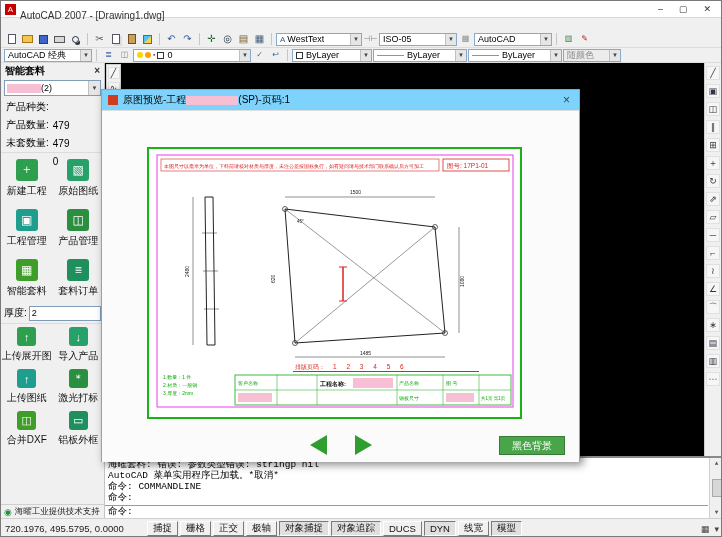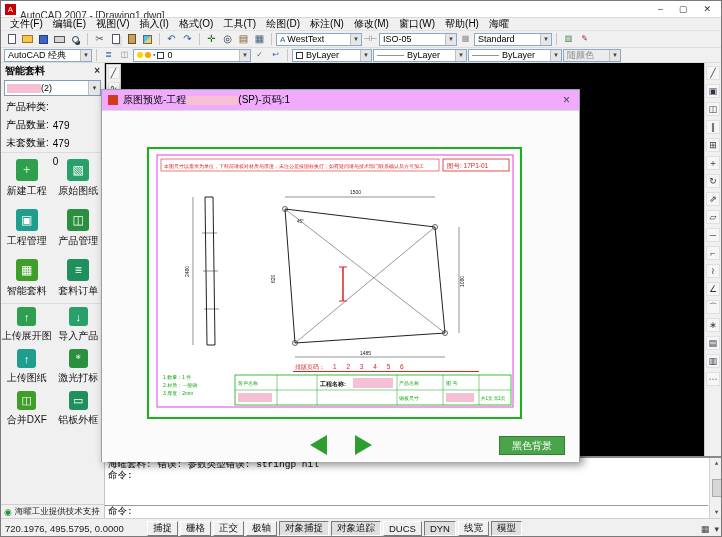--- a/index.html
+++ b/index.html
@@ -61,21 +61,21 @@
   .p-btn2 .p-ic{width:19px;height:19px;font-size:11px;}
   .p-head2{height:16px;background:#e2e2e2;font-weight:bold;font-size:10px;display:flex;align-items:center;padding:0 4px;border-top:1px solid #cfcfcf;flex:0 0 auto;}
   .p-field{display:flex;align-items:center;height:20px;padding:0 3px;font-size:10px;gap:2px;flex:0 0 auto;}
   .p-input{flex:1;height:15px;border:1px solid #7f9db9;background:#fff;font-size:9px;padding:0 2px;display:flex;align-items:center;overflow:hidden;white-space:nowrap;}
   .p-input.sel{background:#2a64c8;color:#fff;}
   .p-footer{margin-top:auto;height:14px;display:flex;align-items:center;gap:3px;font-size:8.5px;color:#222;padding:0 3px;border-top:1px solid #cfcfcf;flex:0 0 auto;}
   .p-footer .bullet{color:#1d8f3a;font-size:9px;}
 
   
   .dialog{position:absolute;left:100px;top:88px;width:479px;height:373px;background:#fbfbfb;border:1px solid #98a0a8;box-shadow:3px 3px 8px rgba(0,0,0,0.45);z-index:5;}
-  .d-title{height:21px;background:#f0abfc;display:flex;align-items:center;padding:0 6px;border-bottom:1px solid #ddd;font-size:10px;}
+  .d-title{height:21px;background:#7dd3fc;display:flex;align-items:center;padding:0 6px;border-bottom:1px solid #ddd;font-size:10px;}
   .d-icon{width:10px;height:10px;background:#d23c1e;margin-right:5px;flex:0 0 auto;}
   .d-close{margin-left:auto;font-size:12px;color:#444;padding:0 3px;}
   .d-body{position:relative;width:100%;height:351px;background:#fbfbfb;}
   .preview{position:absolute;left:45px;top:36px;width:375px;height:272px;}
   .d-nav{position:absolute;left:0;right:0;top:324px;display:flex;justify-content:center;gap:28px;}
   .arrow{width:0;height:0;cursor:pointer;}
   .arrow.left{border-top:10px solid transparent;border-bottom:10px solid transparent;border-right:17px solid #2f9e2f;}
   .arrow.right{border-top:10px solid transparent;border-bottom:10px solid transparent;border-left:17px solid #2f9e2f;}
   .d-bgbtn{position:absolute;right:14px;top:325px;width:66px;height:19px;background:#4aa44a;border:1px solid #357c35;color:#fff;font-size:10px;display:flex;align-items:center;justify-content:center;}
 
@@ -102,34 +102,20 @@
   <div class="titlebar">
     <span class="app-icon">A</span>
     <span class="title-text">AutoCAD 2007 - [Drawing1.dwg]</span>
     <span class="win-btns">
       <span>–</span>
       <span>▢</span>
       <span>✕</span>
     </span>
   </div>
 
-  <div class="menubar">
-    <span class="menu-item">文件(F)</span>
-    <span class="menu-item">编辑(E)</span>
-    <span class="menu-item">视图(V)</span>
-    <span class="menu-item">插入(I)</span>
-    <span class="menu-item">格式(O)</span>
-    <span class="menu-item">工具(T)</span>
-    <span class="menu-item">绘图(D)</span>
-    <span class="menu-item">标注(N)</span>
-    <span class="menu-item">修改(M)</span>
-    <span class="menu-item">窗口(W)</span>
-    <span class="menu-item">帮助(H)</span>
-    <span class="menu-item">海曜</span>
-  </div>
 
   <div class="tb tb1">
     <span class="tbi">
         <span class="sheet"></span>
       </span>
     <span class="tbi">
         <span class="folder"></span>
       </span>
     <span class="tbi">
         <span class="floppy"></span>
@@ -183,21 +169,21 @@
         <span class="glyph" style="color:#888;font-size:8px">⊣⊢</span>
       </span>
     <div class="combo" style="width:78px">
       <span class="ltxt">ISO-05</span>
       <span class="arr">▼</span>
     </div>
     <span class="tbi">
         <span class="glyph" style="color:#888;font-size:8px">▦</span>
       </span>
     <div class="combo" style="width:78px">
-      <span class="ltxt">Standard</span>
+      <span class="ltxt">AutoCAD</span>
       <span class="arr">▼</span>
     </div>
     <span class="sep"></span>
     <span class="tbi">
         <span class="glyph" style="color:#3a7c3a;font-size:8px">▥</span>
       </span>
     <span class="tbi">
         <span class="glyph" style="color:#a33;font-size:8px">✎</span>
       </span>
   </div>
@@ -322,20 +308,24 @@
       </div>
       <div class="p-btn">
         <span class="p-ic" style="background:#3f9e2a">▦</span>
         <span>智能套料</span>
       </div>
       <div class="p-btn">
         <span class="p-ic" style="background:#1f8f5e">≡</span>
         <span>套料订单</span>
       </div>
     </div>
+    <div class="p-field">
+      <span>厚度:</span>
+      <span class="p-input">2</span>
+    </div>
     <div class="p-grid">
       <div class="p-btn p-btn2">
         <span class="p-ic" style="background:#2e9e4f">↑</span>
         <span>上传展开图</span>
       </div>
       <div class="p-btn p-btn2">
         <span class="p-ic" style="background:#27a06a">↓</span>
         <span>导入产品</span>
       </div>
       <div class="p-btn p-btn2">
@@ -441,20 +431,22 @@
         <span class="arrow left"></span>
         <span class="arrow right"></span>
       </div>
       <div class="d-bgbtn">黑色背景</div>
     </div>
   </div>
 
   <div class="cmd">
     <div class="cmd-lines">
       <div class="cmd-line">海曜套料: 错误: 参数类型错误: stringp nil</div>
+      <div class="cmd-line">AutoCAD 菜单实用程序已加载。*取消*</div>
+      <div class="cmd-line">命令: COMMANDLINE</div>
       <div class="cmd-line">命令:</div>
     </div>
     <div class="cmd-input">命令:</div>
     <div class="cmd-scroll">
       <span>▲</span>
       <span class="cmd-thumb"></span>
       <span>▼</span>
     </div>
   </div>
 

